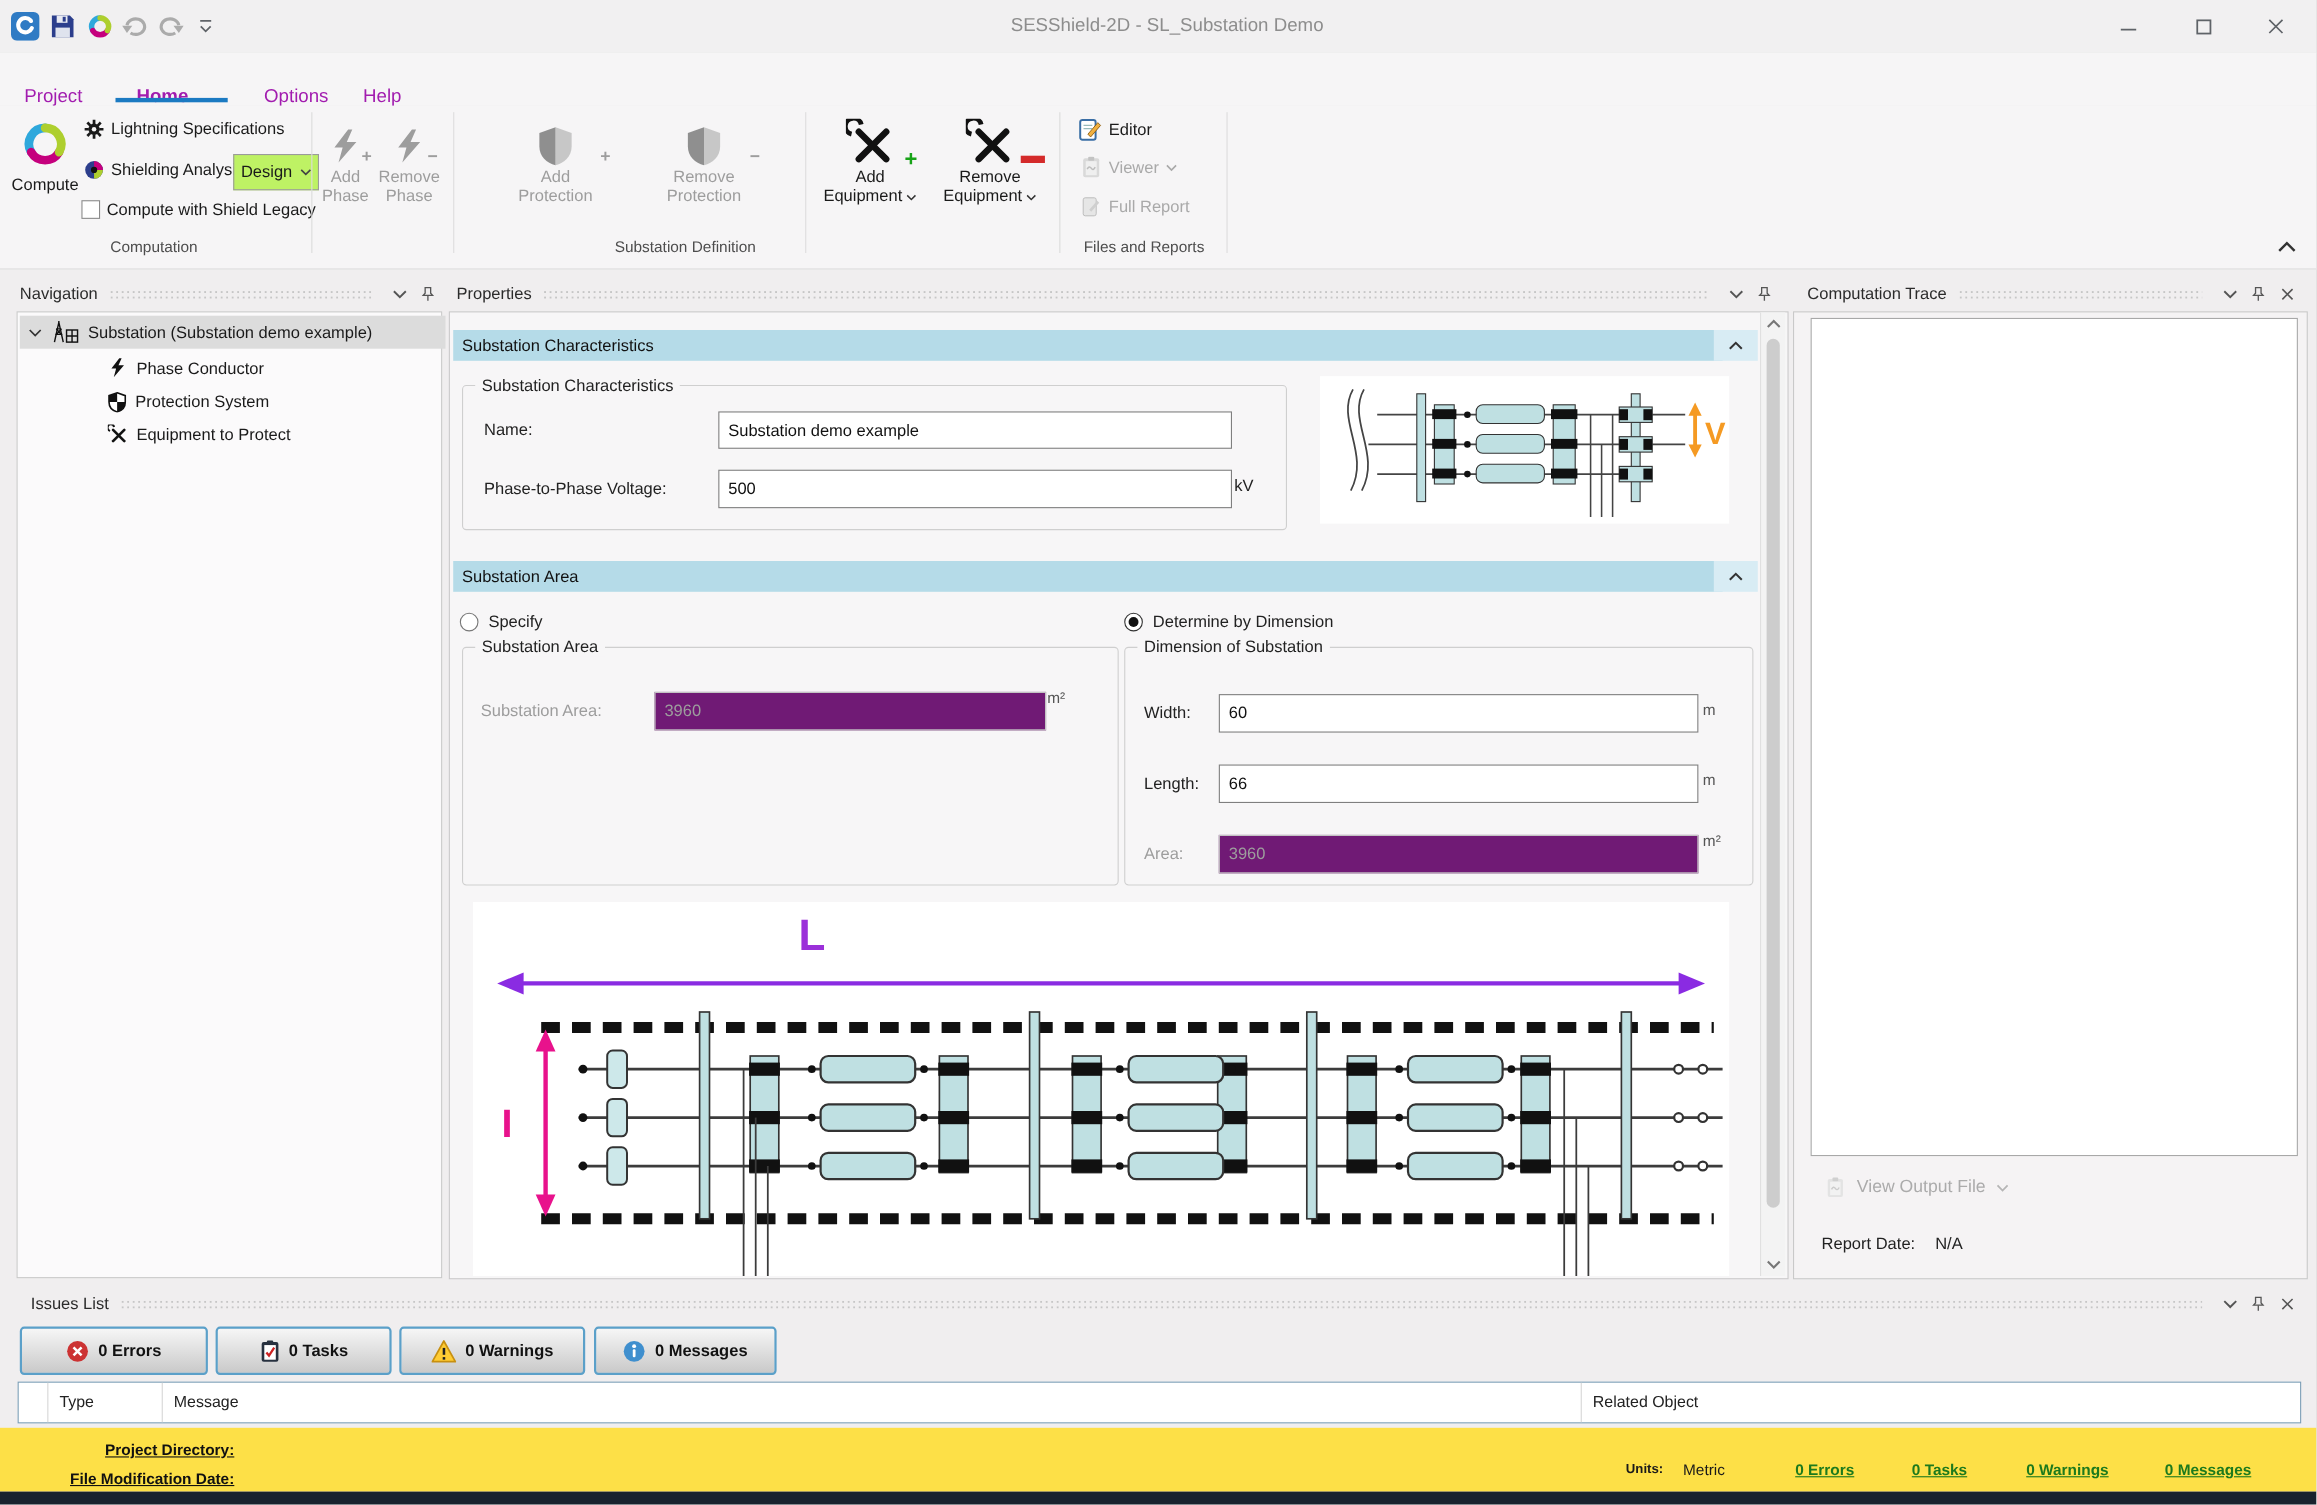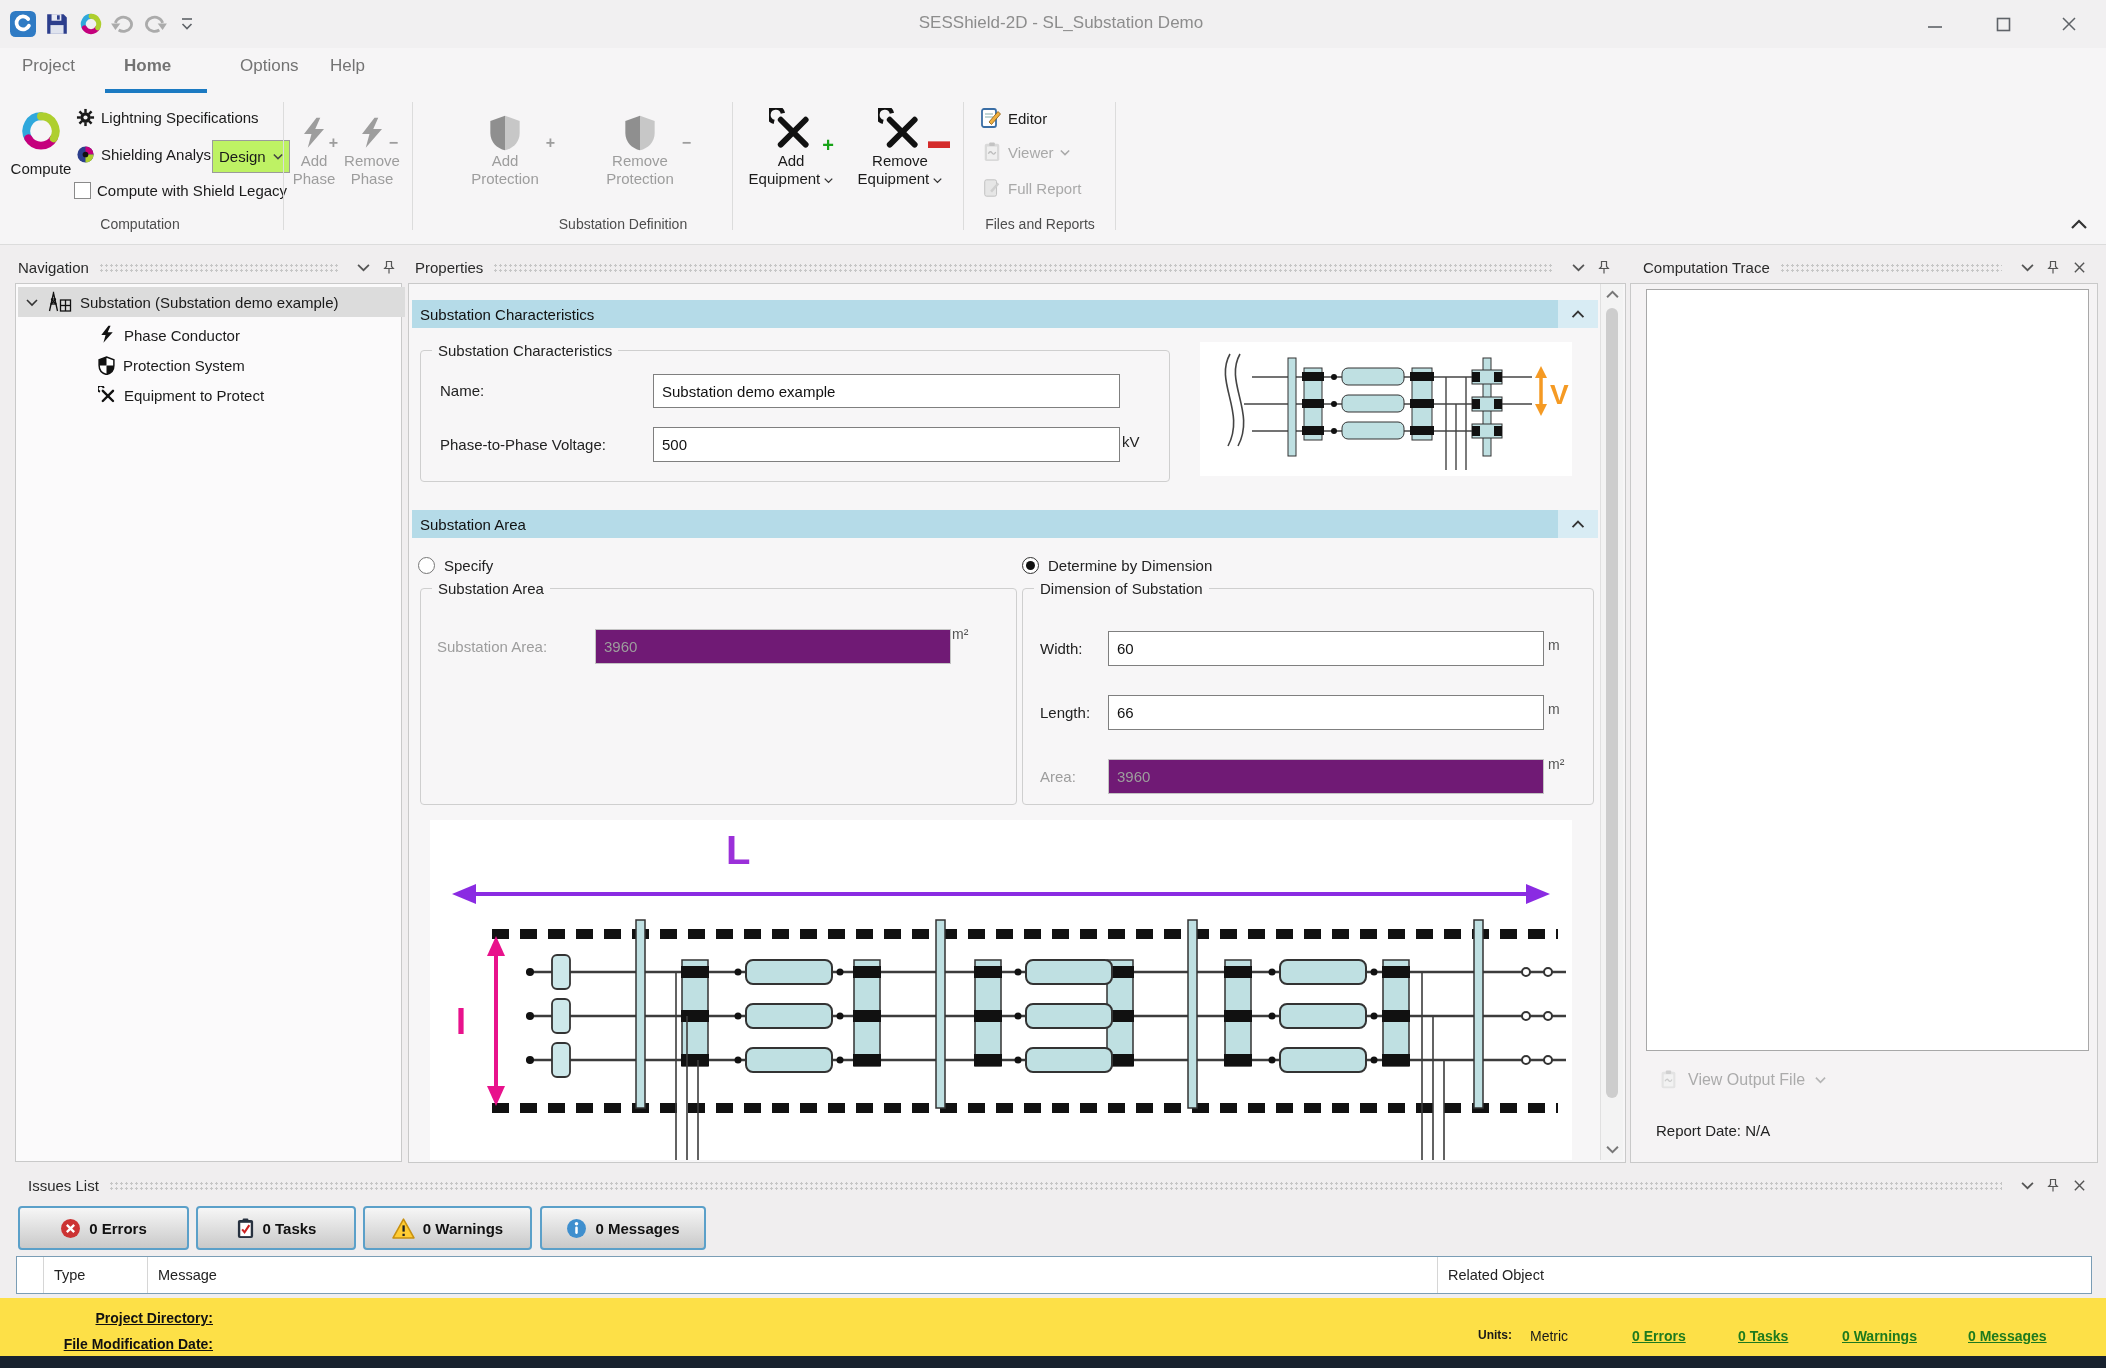--- a/index.html
+++ b/index.html
@@ -6,21 +6,21 @@
   #app{position:relative;width:2106px;height:1368px;background:#f0eeef;overflow:hidden;
        font-family:"Liberation Sans",sans-serif;font-size:15px;color:#1a1a1a;}
   .abs{position:absolute;}
   
   #titlebar{position:absolute;left:0;top:0;width:2106px;height:48px;background:#f1f0f1;border-bottom:1px solid #e6e6e6;}
   #titlebar .qicon{position:absolute;top:11px;width:26px;height:26px;display:flex;align-items:center;justify-content:center;}
   #win-title{position:absolute;left:0;right:0;top:13px;text-align:center;color:#8d8d8d;font-size:17px;margin-left:16px;}
   .winbtn{position:absolute;top:10px;width:34px;height:28px;display:flex;align-items:center;justify-content:center;color:#5f6368;}
   
   #tabrow{position:absolute;left:0;top:48px;width:2106px;height:48px;background:#f6f5f6;}
-  .tab{position:absolute;top:8px;font-size:17px;color:#737373;}
+  .tab{position:absolute;top:30px;font-size:17px;color:#a21caf;}
   .tab.active{font-weight:bold;}
   #tab-underline{position:absolute;left:105px;top:41px;width:102px;height:4px;background:#1b7ac2;}
   
   #ribbon{position:absolute;left:0;top:96px;width:2106px;height:148px;background:#f6f5f6;border-bottom:1px solid #dcdcdc;}
   .rib-sep{position:absolute;top:6px;width:1px;height:128px;background:#dcdcdc;}
   .grouplabel{position:absolute;top:120px;font-size:14px;color:#4d4d4d;text-align:center;}
   .bigbtn{position:absolute;top:4px;height:100px;text-align:center;cursor:default;}
   .bigbtn .bicon{height:52px;display:flex;align-items:flex-end;justify-content:center;position:relative;}
   .bigbtn .l1,.bigbtn .l2{font-size:15px;line-height:18px;color:#9d9d9d;}
   .bigbtn.enabled .l1,.bigbtn.enabled .l2{color:#1a1a1a;}
@@ -663,21 +663,21 @@
       </span>
       <span>View Output File</span>
       <span>
           <svg width="11" height="8" viewBox="0 0 12 8">
             <polyline points="1,1.5 6,6.5 11,1.5" fill="none" stroke="#b5b5b5" stroke-width="1.8"></polyline>
           </svg>
         </span>
     </div>
     <div class="abs" style="left:25px;top:838px;font-size:15px;color:#222">
       <span>Report Date:</span>
-      <span style="">N/A</span>
+      <span style="margin-left:14px">N/A</span>
     </div>
   </div>
 
   <div class="phead" style="left:28px;top:1168px;width:2062px">
     <span class="ptitle">Issues List</span>
     <span class="dots"></span>
     <span class="hicon">
         <svg width="13" height="9" viewBox="0 0 12 8">
           <polyline points="1,1.5 6,6.5 11,1.5" fill="none" stroke="#555" stroke-width="1.6"></polyline>
         </svg>

